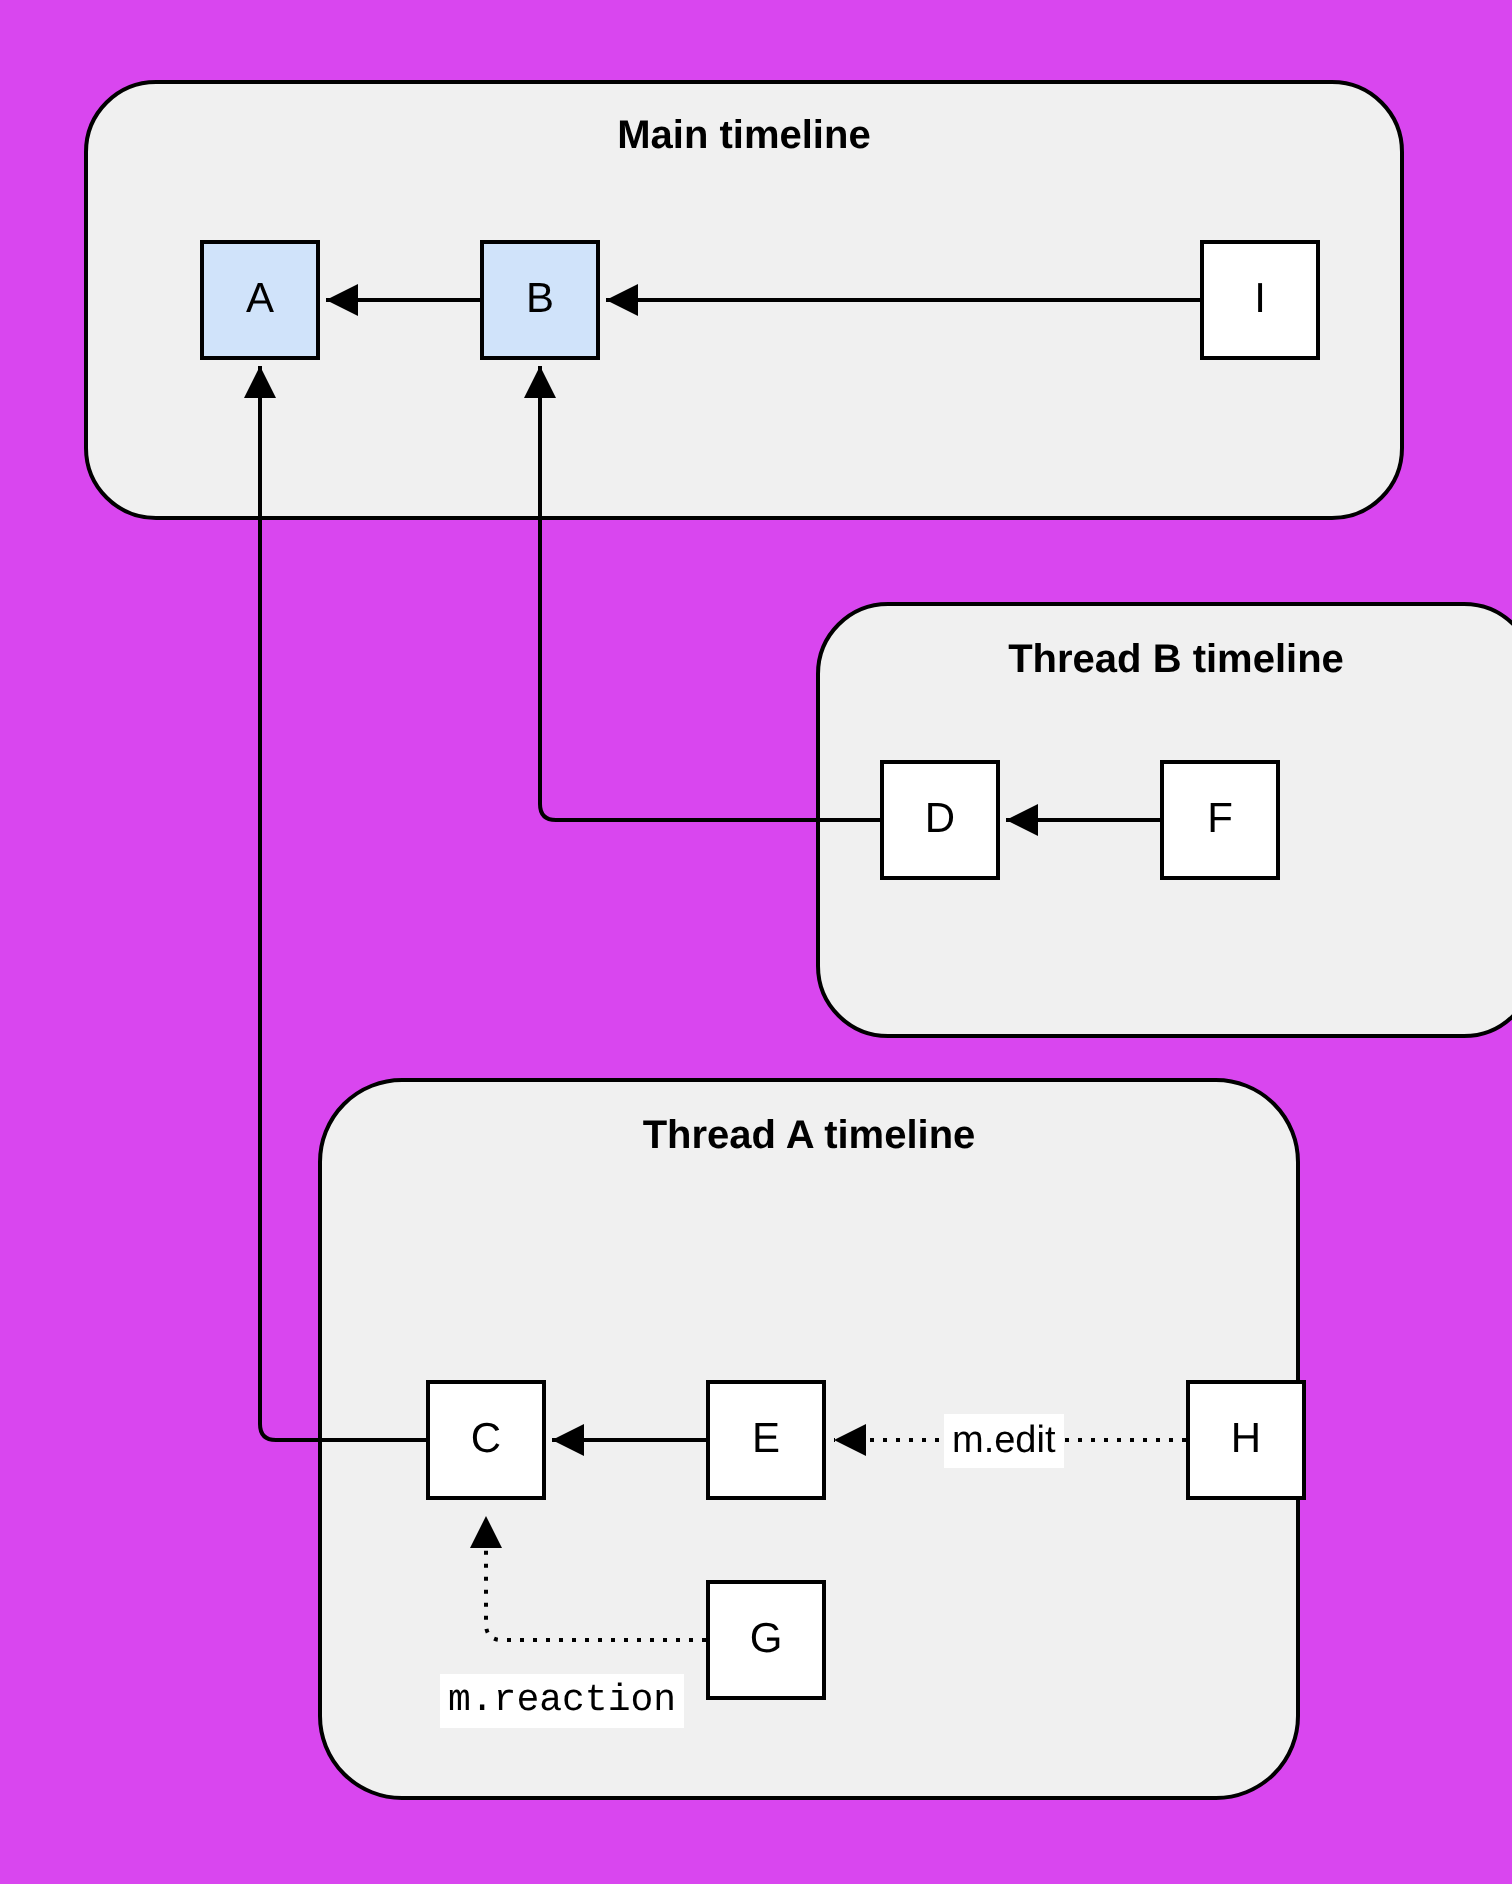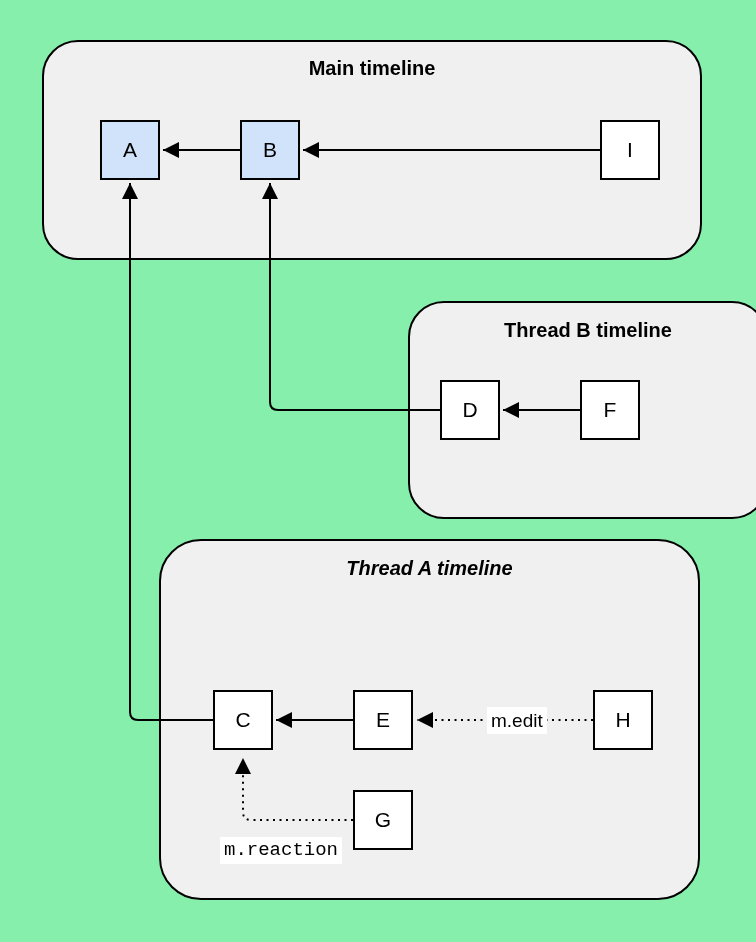--- a/index.html
+++ b/index.html
@@ -9,21 +9,21 @@
     --node_highlight_fill:#d0e3fa;
     --node_stroke:#000000;
     --edge_color:#000000;
     --label_bg:#ffffff;
     --text_color:#000000;
   }
   html,body{margin:0;padding:0;background:#ffffff;}
   .canvas{
     position:relative;
     width:756px;height:942px;
-    background:#86efac;
+    background:#d946ef;
     font-family:"Liberation Sans", sans-serif;
     overflow:hidden;
   }
   .container{
     position:absolute;
     background:var(--container_fill);
     border:2px solid var(--container_stroke);
     box-sizing:border-box;
     z-index:1;
   }
@@ -33,21 +33,21 @@
     text-align:center;
     font-size:20px;
     font-weight:bold;
     color:var(--text_color);
     line-height:24px;
   }
   #c-main{left:42px;top:40px;width:660px;height:220px;border-radius:36px;}
   #c-main .title{top:14px;}
   #c-thread-b{left:380px;top:301px;width:360px;height:218px;border-radius:36px;margin-left:28px;}
   #c-thread-b .title{top:15px;}
-  #c-thread-a{left:159px;top:539px;width:541px;height:361px;border-radius:42px;font-style:italic;}
+  #c-thread-a{left:159px;top:539px;width:491px;height:361px;border-radius:42px;}
   #c-thread-a .title{top:15px;}
 
   svg.edges{
     position:absolute;left:0;top:0;
     z-index:2;
     pointer-events:none;
   }
   .edge{
     fill:none;
     stroke:var(--edge_color);
@@ -85,21 +85,21 @@
   .edge-label{
     position:absolute;
     background:var(--label_bg);
     color:var(--text_color);
     font-size:19px;
     line-height:27px;
     padding:0 4px;
     z-index:4;
     white-space:nowrap;
   }
-  #lbl-edit{left:472px;top:707px;margin-left:15px;}
+  #lbl-edit{left:472px;top:707px;}
   #lbl-reaction{left:220px;top:837px;font-family:Liberation Mono, monospace;}
 </style>
 </head>
 <body>
 
 <div class="canvas">
 
   <div class="container" id="c-main">
     <div class="title">Main timeline</div>
   </div>

